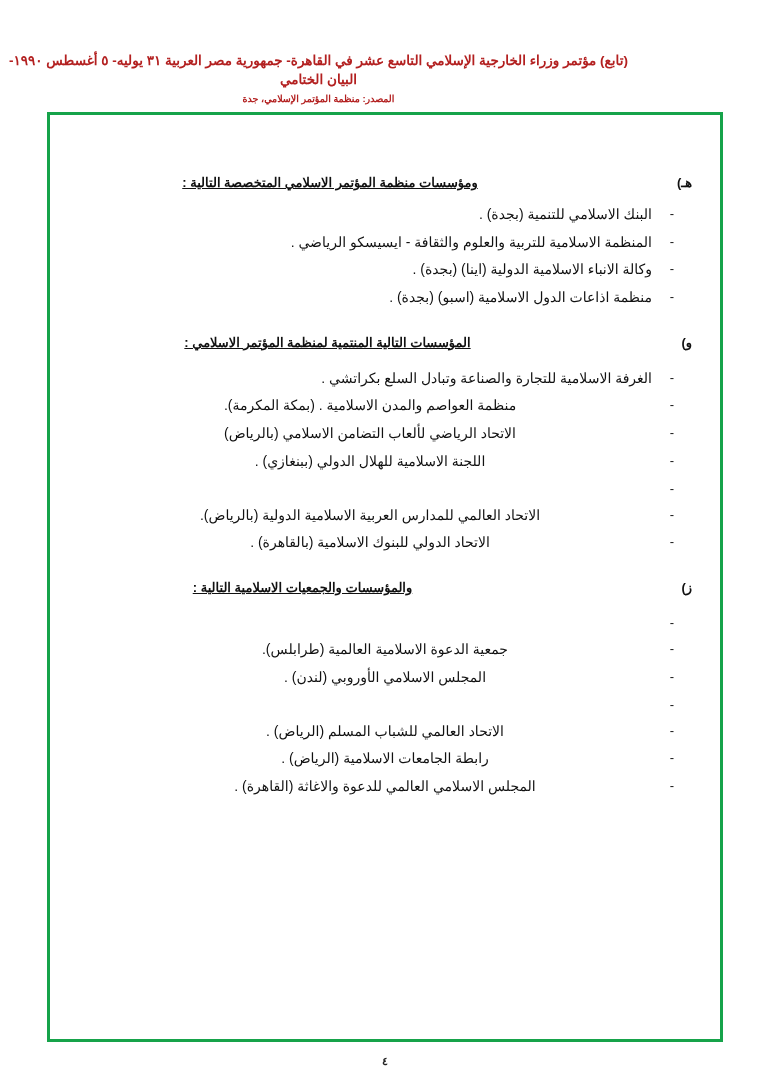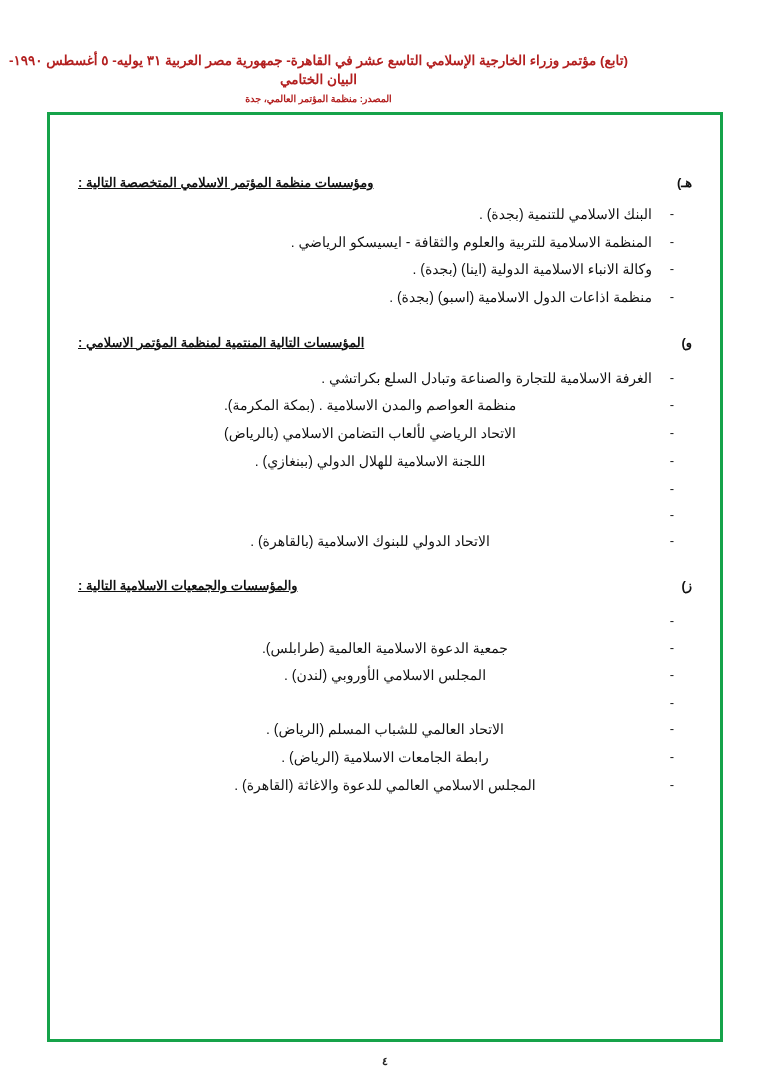--- a/index.html
+++ b/index.html
@@ -84,21 +84,21 @@
     flex: 0 0 auto;
     letter-spacing: 0;
   }
   .sec-title {
     font-family: "Liberation Sans", sans-serif;
     font-size: 13px;
     font-weight: bold;
     text-decoration: underline;
     letter-spacing: 1.1px;
     flex: 1 1 auto;
-    text-align: left;
+    text-align: center;
   }
 
   .items {
     list-style: none;
     margin: 0;
     padding: 0;
   }
   .item {
     display: flex;
     flex-direction: row;
@@ -152,21 +152,21 @@
     font-size: 11px;
     font-weight: bold;
     color: #222;
   }
 </style>
 </head>
 <body>
 
 <div class="doc-header">
   <div class="header-line-1">(تابع) مؤتمر وزراء الخارجية الإسلامي التاسع عشر في القاهرة- جمهورية مصر العربية ٣١ يوليه- ٥ أغسطس ١٩٩٠- البيان الختامي</div>
-  <div class="header-line-2">المصدر: منظمة المؤتمر العالمي، جدة</div>
+  <div class="header-line-2">المصدر: منظمة المؤتمر الإسلامي، جدة</div>
 </div>
 
 <div class="page-frame">
   <div class="page-inner">
 
     <div class="section sec-a">
       <div class="section-head">
         <div class="sec-marker">هـ)</div>
         <div class="sec-title">ومؤسسات منظمة المؤتمر الاسلامي المتخصصة التالية :</div>
       </div>
@@ -210,20 +210,21 @@
         </li>
         <li class="item">
           <span class="dash">-</span>
           <span class="item-text center">اللجنة الاسلامية للهلال الدولي (ببنغازي) .</span>
         </li>
         <li class="item">
           <span class="dash">-</span>
         </li>
         <li class="item">
           <span class="dash">-</span>
+          <span class="item-text center">الاتحاد العالمي للمدارس العربية الاسلامية الدولية (بالرياض).</span>
         </li>
         <li class="item">
           <span class="dash">-</span>
           <span class="item-text center">الاتحاد الدولي للبنوك الاسلامية (بالقاهرة) .</span>
         </li>
       </ul>
     </div>
 
     <div class="section sec-c gap-before">
       <div class="section-head">

